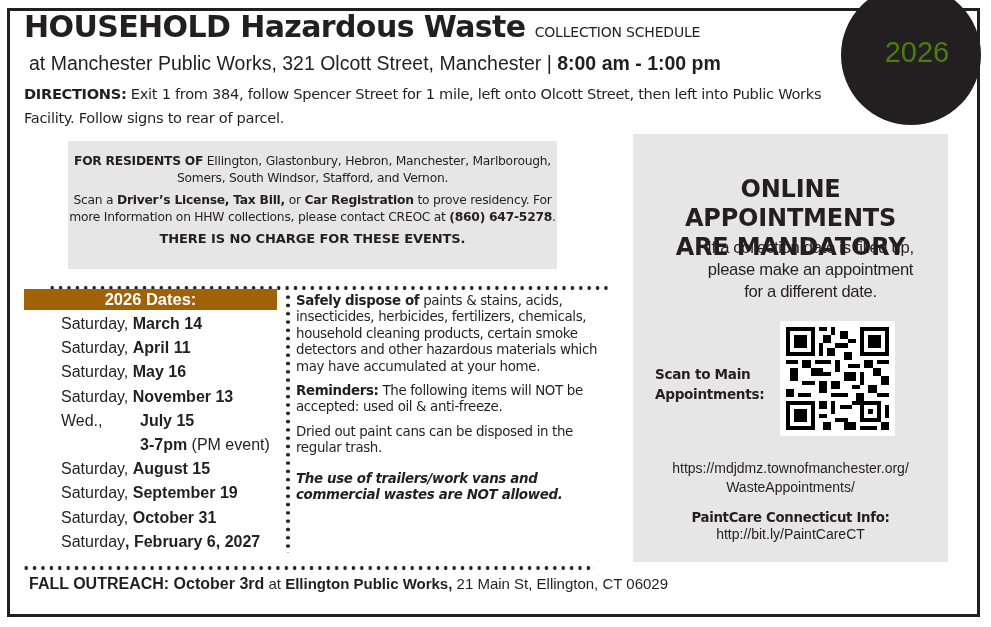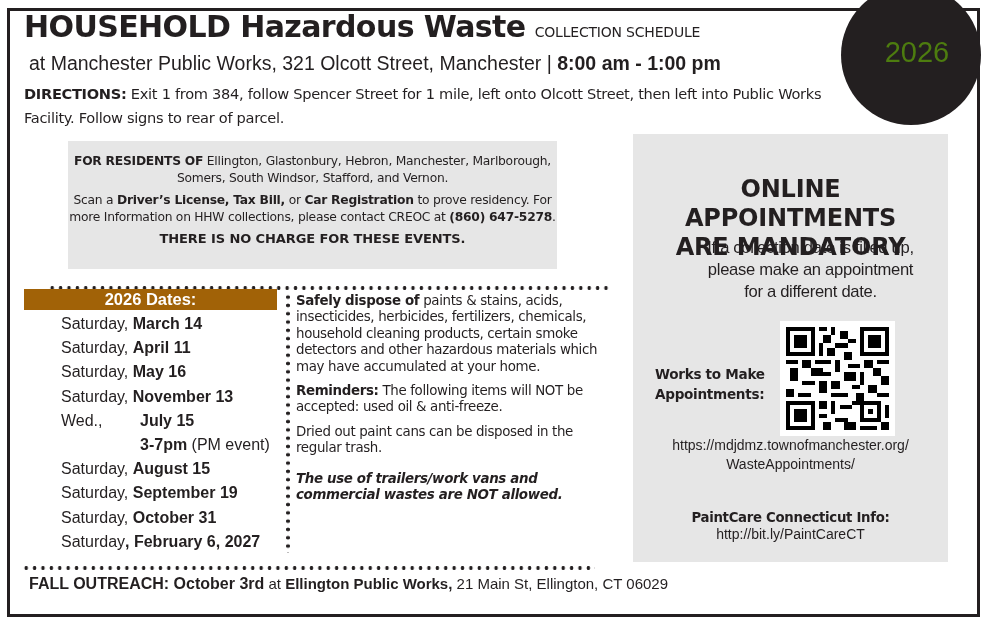--- a/index.html
+++ b/index.html
@@ -68,21 +68,21 @@
 
   .appt-box {
     position: absolute; left: 633px; top: 134px; width: 315px; height: 428px;
     background: #e6e6e6; text-align: center;
   }
   .appt-title { position: absolute; left: 0; top: 41px; width: 100%; font-family: "DejaVu Sans", sans-serif; font-weight: bold; font-size: 24px; line-height: 29px; letter-spacing: -0.2px; }
   .appt-desc { position: absolute; left: 0; top: 103px; width: 100%; font-family: Liberation Sans, sans-serif; font-size: 16.6px; line-height: 22px; letter-spacing: -0.3px; margin-left: 20px; }
   .scan-label { position: absolute; left: 22px; top: 230px; text-align: left; font-family: "DejaVu Sans", sans-serif; font-weight: bold; font-size: 13.6px; line-height: 20px; letter-spacing: -0.3px; }
   .qr { position: absolute; left: 147px; top: 187px; width: 115px; height: 115px; background: #fff; padding: 6px; }
   .qr svg { width: 103px; height: 103px; display: block; }
-  .url { position: absolute; left: 0; top: 302px; width: 100%; font-family: "Liberation Sans", sans-serif; font-size: 14px; line-height: 19px; }
+  .url { position: absolute; left: 0; top: 325px; width: 100%; font-family: "Liberation Sans", sans-serif; font-size: 14px; line-height: 19px; }
   .paintcare { position: absolute; left: 0; top: 375px; width: 100%; font-size: 14px; line-height: 17px; }
   .paintcare .pc-label { font-family: "DejaVu Sans", sans-serif; font-weight: bold; font-size: 13.3px; letter-spacing: -0.3px; display: block; }
   .paintcare .pc-url { font-family: "Liberation Sans", sans-serif; display: block; }
 
   .footer { position: absolute; left: 29px; top: 575px; white-space: nowrap; font-family: "Liberation Sans", sans-serif; font-size: 16px; }
   .footer b { font-weight: bold; }
   .footer .small { font-size: 15px; }
 </style>
 </head>
 <body>
@@ -136,21 +136,21 @@
   <div class="appt-title">
     <div>ONLINE APPOINTMENTS</div>
     <div>ARE MANDATORY</div>
   </div>
   <div class="appt-desc">
     <div>If a collection date is filled up,</div>
     <div>please make an appointment</div>
     <div>for a different date.</div>
   </div>
   <div class="scan-label">
-    <div>Works to Make</div>
+    <div>Scan to Main</div>
     <div>Appointments:</div>
   </div>
   <div class="qr">
     <svg viewBox="0 0 25 25" shape-rendering="crispEdges">
       <rect width="25" height="25" fill="#fff"></rect>
       <g fill="#000">
         <rect x="0" y="0" width="7" height="7"></rect>
           <rect x="1" y="1" width="5" height="5" fill="#fff"></rect>
           <rect x="2" y="2" width="3" height="3"></rect>
         <rect x="18" y="0" width="7" height="7"></rect>

